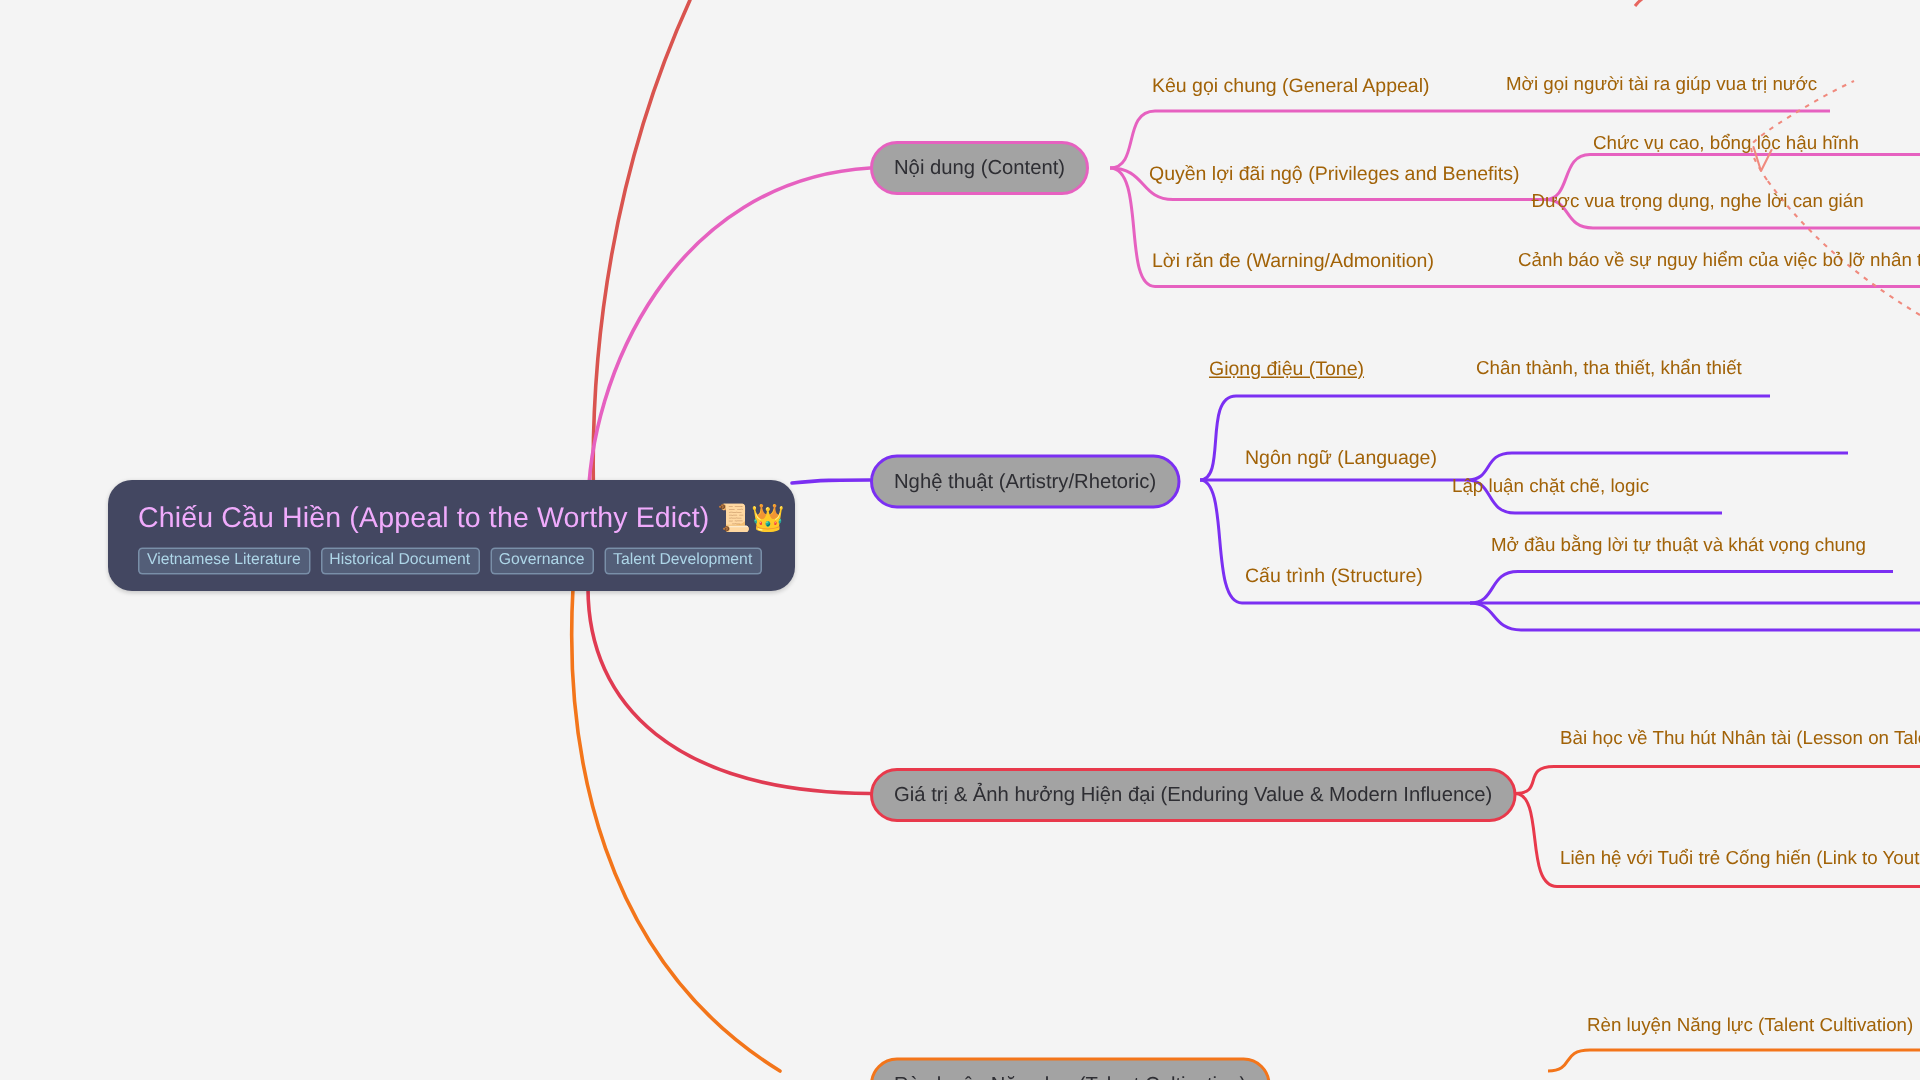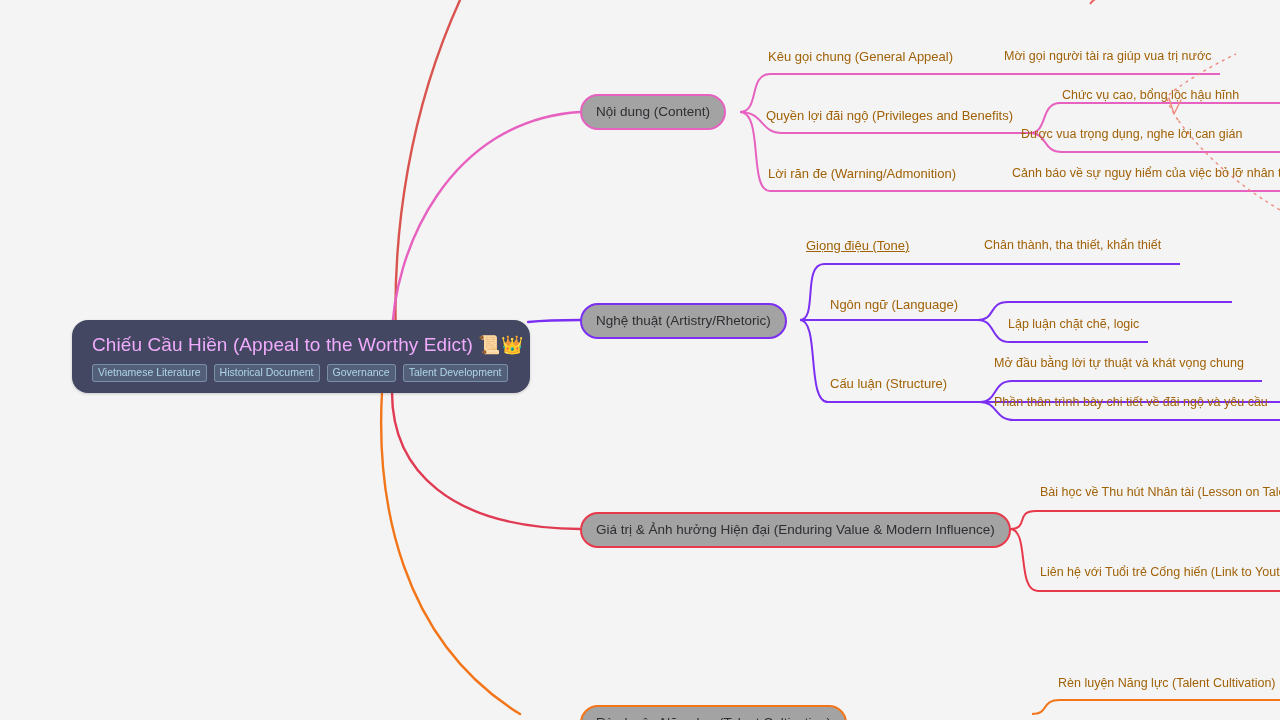--- a/index.html
+++ b/index.html
@@ -118,25 +118,24 @@
   <div class="ulabel" style="left:766px;top:107px;">Quyền lợi đãi ngộ (Privileges and Benefits)</div>
   <div class="ulabel" style="left:768px;top:165px;">Lời răn đe (Warning/Admonition)</div>
 
   <div class="ulabel l3" style="left:1004px;top:48px;">Mời gọi người tài ra giúp vua trị nước</div>
   <div class="ulabel l3" style="left:1062px;top:87px;">Chức vụ cao, bổng lộc hậu hĩnh</div>
   <div class="ulabel l3" style="left:1000px;top:126px;margin-left:21px;">Được vua trọng dụng, nghe lời can gián</div>
   <div class="ulabel l3" style="left:1012px;top:165px;">Cảnh báo về sự nguy hiểm của việc bỏ lỡ nhân tài</div>
 
   <div class="ulabel" style="left:806px;top:237px;text-decoration:underline;">Giọng điệu (Tone)</div>
   <div class="ulabel" style="left:830px;top:296px;">Ngôn ngữ (Language)</div>
-  <div class="ulabel" style="left:830px;top:375px;">Cấu luận (Structure)</div>
+  <div class="ulabel" style="left:830px;top:375px;">Cấu trình (Structure)</div>
 
   <div class="ulabel l3" style="left:984px;top:237px;">Chân thành, tha thiết, khẩn thiết</div>
-  <div class="ulabel l3" style="left:1008px;top:316px;text-align:center;">Lập luận chặt chẽ, logic</div>
+  <div class="ulabel l3" style="left:968px;top:316px;text-align:center;">Lập luận chặt chẽ, logic</div>
   <div class="ulabel l3" style="left:994px;top:355px;">Mở đầu bằng lời tự thuật và khát vọng chung</div>
-  <div class="ulabel l3" style="left:994px;top:394px;">Phần thân trình bày chi tiết về đãi ngộ và yêu cầu</div>
 
   <div class="ulabel l3" style="left:1040px;top:484px;">Bài học về Thu hút Nhân tài (Lesson on Talent Attraction)</div>
   <div class="ulabel l3" style="left:1040px;top:564px;">Liên hệ với Tuổi trẻ Cống hiến (Link to Youth Contribution)</div>
 
   <div class="ulabel l3" style="left:1058px;top:675px;">Rèn luyện Năng lực (Talent Cultivation)</div>
 
 </div>
 
 </body></html>

